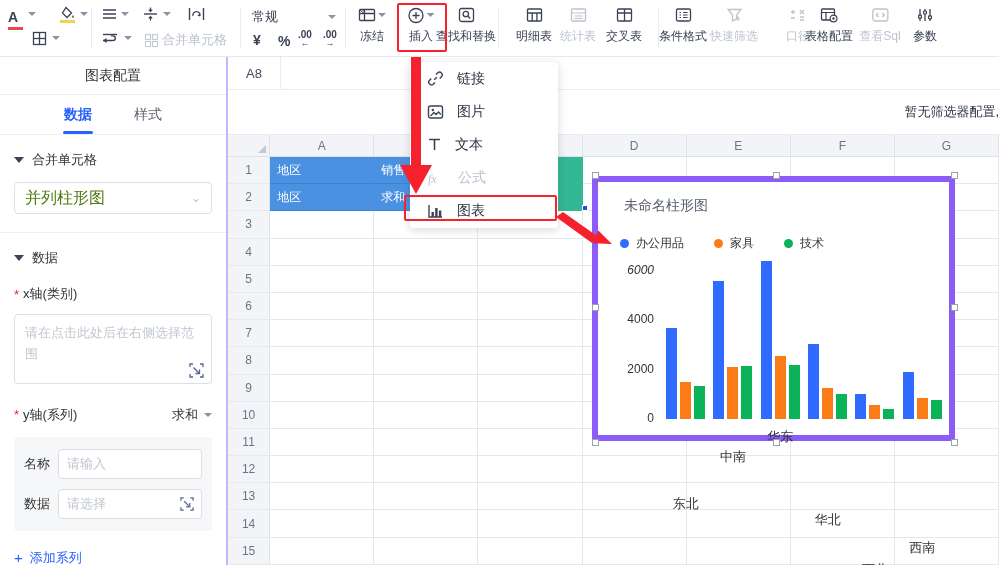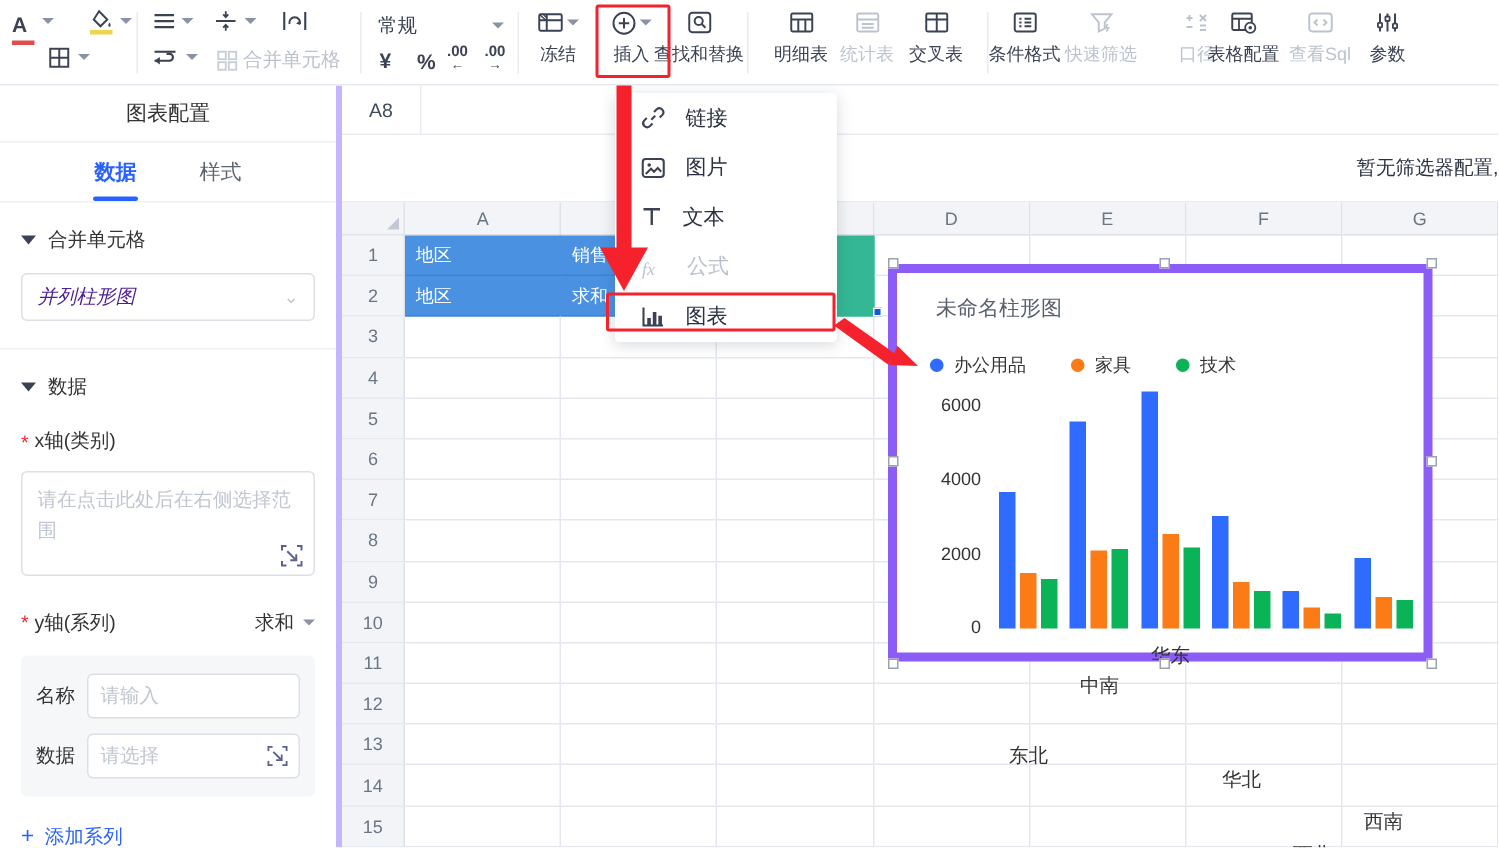--- a/index.html
+++ b/index.html
@@ -22,36 +22,36 @@
   .dec-ico .d2 { font-size:9px; color:#3a4254; }
   .bigbtn { position:absolute; top:5px; transform:translateX(-50%); display:flex; flex-direction:column;
             align-items:center; gap:3px; cursor:pointer; }
   .bigbtn .ic-row { display:flex; align-items:center; gap:2px; height:20px; }
   .bigbtn .lbl { font-size:12px; color:#3a4254; white-space:nowrap; }
   .bigbtn.disabled .lbl { color:#bcc3cf; }
   svg.ico { display:block; }
 
   
   .sidebar { position:absolute; left:0; top:57px; width:228px; height:508px; background:#fff;
-             border-right:4px solid #c4b5fd; z-index:4; }
+             border-right:2px solid #c4b5fd; z-index:4; }
   .sb-title { height:38px; display:flex; align-items:center; justify-content:center;
               font-size:14px; color:#333; border-bottom:1px solid #eef0f4; }
   .sb-tabs { height:40px; display:flex; align-items:center; justify-content:center; gap:42px;
              border-bottom:1px solid #eef0f4; }
   .sb-tab { font-size:14px; color:#5c6570; position:relative; height:100%; display:flex; align-items:center; cursor:pointer;}
   .sb-tab.active { color:#2961ff; font-weight:bold; }
   .sb-tab.active::after { content:""; position:absolute; left:50%; transform:translateX(-50%);
               bottom:0; width:30px; height:3px; background:#2961ff; border-radius:2px; }
   .sb-body { padding:16px 14px 0 14px; }
   .sec-head { display:flex; align-items:center; gap:8px; font-size:13px; color:#333; }
   .tri-down { width:0; height:0; border-left:5px solid transparent; border-right:5px solid transparent;
               border-top:6px solid #3a4254; }
   .sb-select { margin-top:13px; height:32px; border:1px solid #dcdfe6; border-radius:4px;
                display:flex; align-items:center; justify-content:space-between; padding:0 10px; }
-  .sb-select .val { font-size:13px; color:#4c1d95;font-style:italic; }
+  .sb-select .val { font-size:16px; color:#4d7c0f; }
   .chev { color:#c0c4cc; font-size:12px; }
   .sb-divider { border-top:1px solid #eef0f4; margin:18px -14px 0 -14px; }
   .field-label { margin-top:18px; display:flex; align-items:center; font-size:13px; color:#333; }
   .req { color:#f5222d; margin-right:4px; }
   .x-box { position:relative; margin-top:11px; border:1px solid #dcdfe6; border-radius:4px;
            min-height:62px; padding:7px 10px 18px 10px; }
   .x-box .ph { font-size:13px; color:#c1c7d0; line-height:1.65; }
   .range-ico { position:absolute; right:7px; bottom:5px; }
   .y-row { margin-top:22px; display:flex; align-items:center; justify-content:space-between; }
   .agg { display:flex; align-items:center; gap:6px; font-size:13px; color:#333; cursor:pointer; }
@@ -654,21 +654,21 @@
         </div>
         <div class="leg-item">
           <span class="leg-dot" style="background:#0ab357"></span>
           <span>技术</span>
         </div>
       </div>
     <div class="plot" id="plot">
         <div class="ytick" style="bottom: 0px;">0</div>
         <div class="ytick" style="bottom: 49.3939px;">2000</div>
         <div class="ytick" style="bottom: 98.7879px;">4000</div>
-        <div class="ytick" style="bottom: 148.182px;">6000</div>
+        <div class="ytick" style="bottom: 148.182px; font-style: italic;">6000</div>
         <div class="bars-area">
           <div class="bar-group">
             <div class="bar" style="height: 91.3788px; background: rgb(47, 107, 255);"></div>
             <div class="bar" style="height: 37.0455px; background: rgb(251, 124, 23);"></div>
             <div class="bar" style="height: 33.3409px; background: rgb(10, 179, 87);"></div>
             <div class="xlab" style="left: 50%;">东北</div>
           </div>
           <div class="bar-group">
             <div class="bar" style="height: 138.303px; background: rgb(47, 107, 255);"></div>
             <div class="bar" style="height: 51.8636px; background: rgb(251, 124, 23);"></div>

